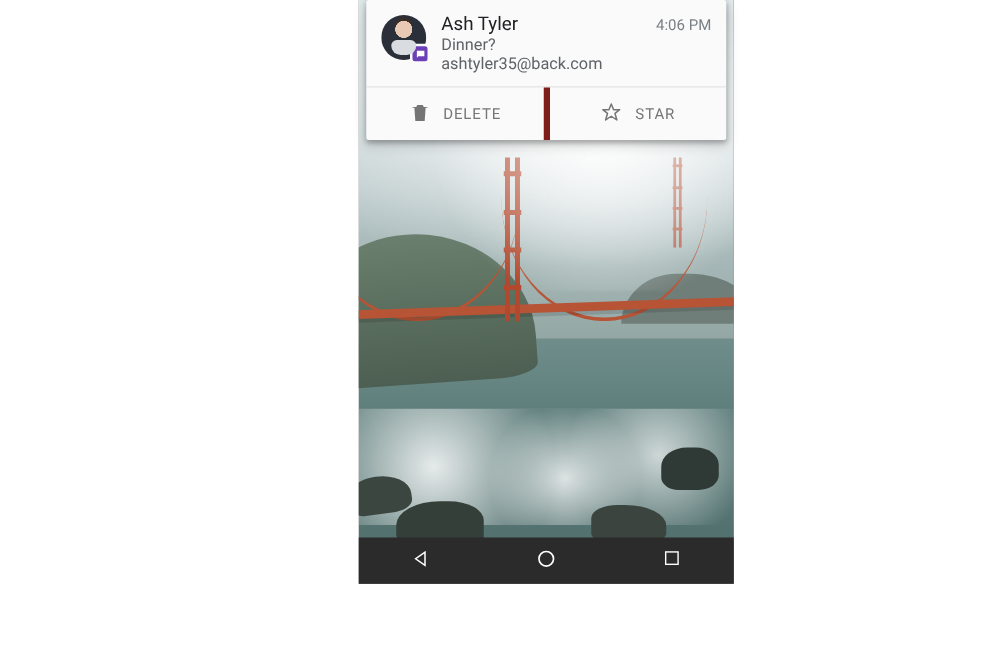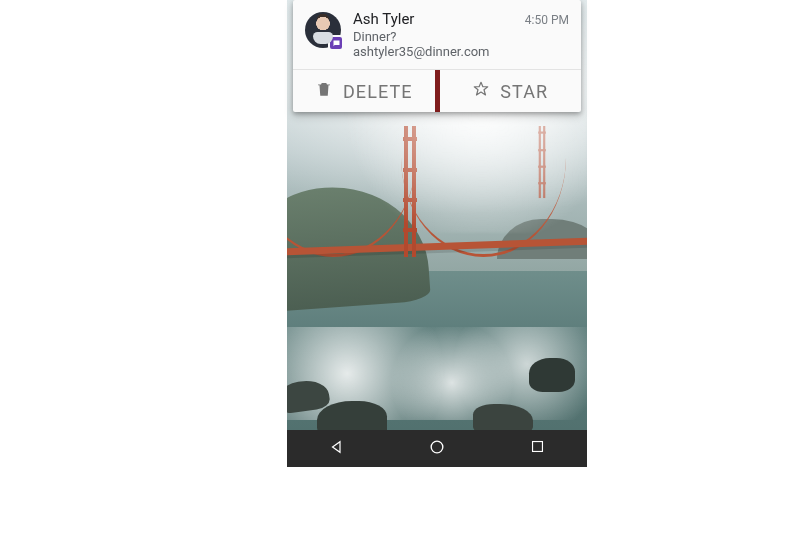--- a/index.html
+++ b/index.html
@@ -101,21 +101,21 @@
   .sender { font-size:15px; color:#202124; font-weight:400; flex:1; }
   .time { font-size:12px; color:#7a7f85; margin-left:8px; }
   .subject { font-size:13px; color:#5f6368; margin-top:1px; }
   .preview { font-size:13px; color:#5f6368; margin-top:1px; line-height:1.35; }
   .addr { font-size:13px; color:#5f6368; }
   .actions {
     display:flex; border-top:1px solid #e3e3e3; margin:10px -12px 0 -12px;
   }
   .action {
     flex:1; display:flex; align-items:center; justify-content:center;
-    gap:10px; height:42px; color:#757575; font-size:18px;
+    gap:10px; height:42px; color:#757575; font-size:12px;
     letter-spacing:.06em; cursor:pointer;
   }
   .action + .action { border-left:5px solid #7f1d1d; }
   .action svg { width:18px; height:18px; fill:#757575; }
 
   
   .navbar {
     position:absolute; left:0; right:0; bottom:0; height:37px;
     background:#2b2b2b; display:flex; align-items:center; justify-content:space-around;
   }
@@ -164,24 +164,24 @@
       <div class="avatar">
         <span class="badge" title="yahoo-mail">
           <svg viewBox="0 0 24 24">
               <path d="M4 4h16v12H7l-3 3V4z"></path>
             </svg>
         </span>
       </div>
       <div class="meta">
         <div class="line1">
           <span class="sender">Ash Tyler</span>
-          <span class="time">4:50 PM</span>
+          <span class="time">4:06 PM</span>
         </div>
         <div class="subject">Dinner?</div>
-        <div class="addr">ashtyler35@dinner.com</div>
+        <div class="addr">ashtyler35@back.com</div>
       </div>
     </div>
     <div class="actions">
       <div class="action">
         <span>
           <svg viewBox="0 0 24 24">
               <path d="M6 7h12l-1 14H7L6 7zm3-3h6l1 2H8l1-2zM4 6h16v1H4z"></path>
             </svg>
         </span>
         <span>DELETE</span>

